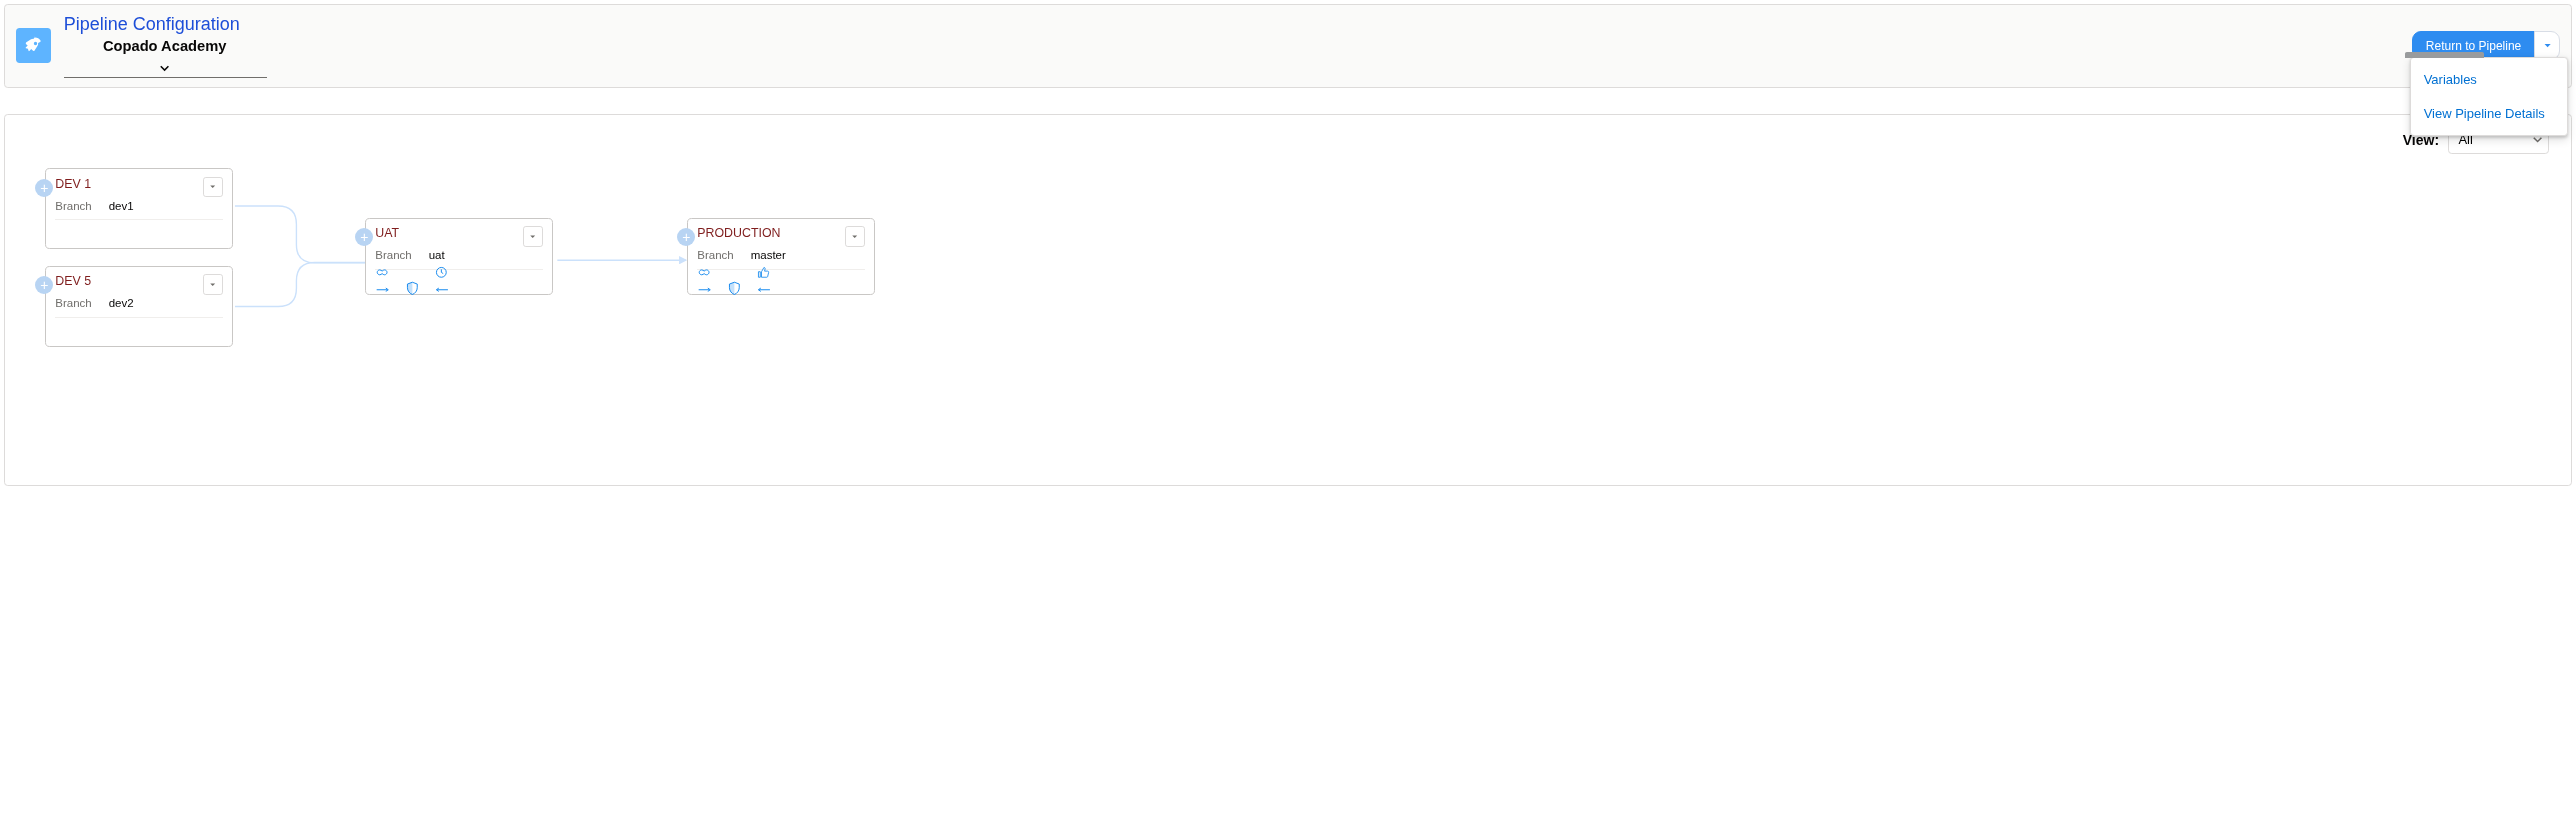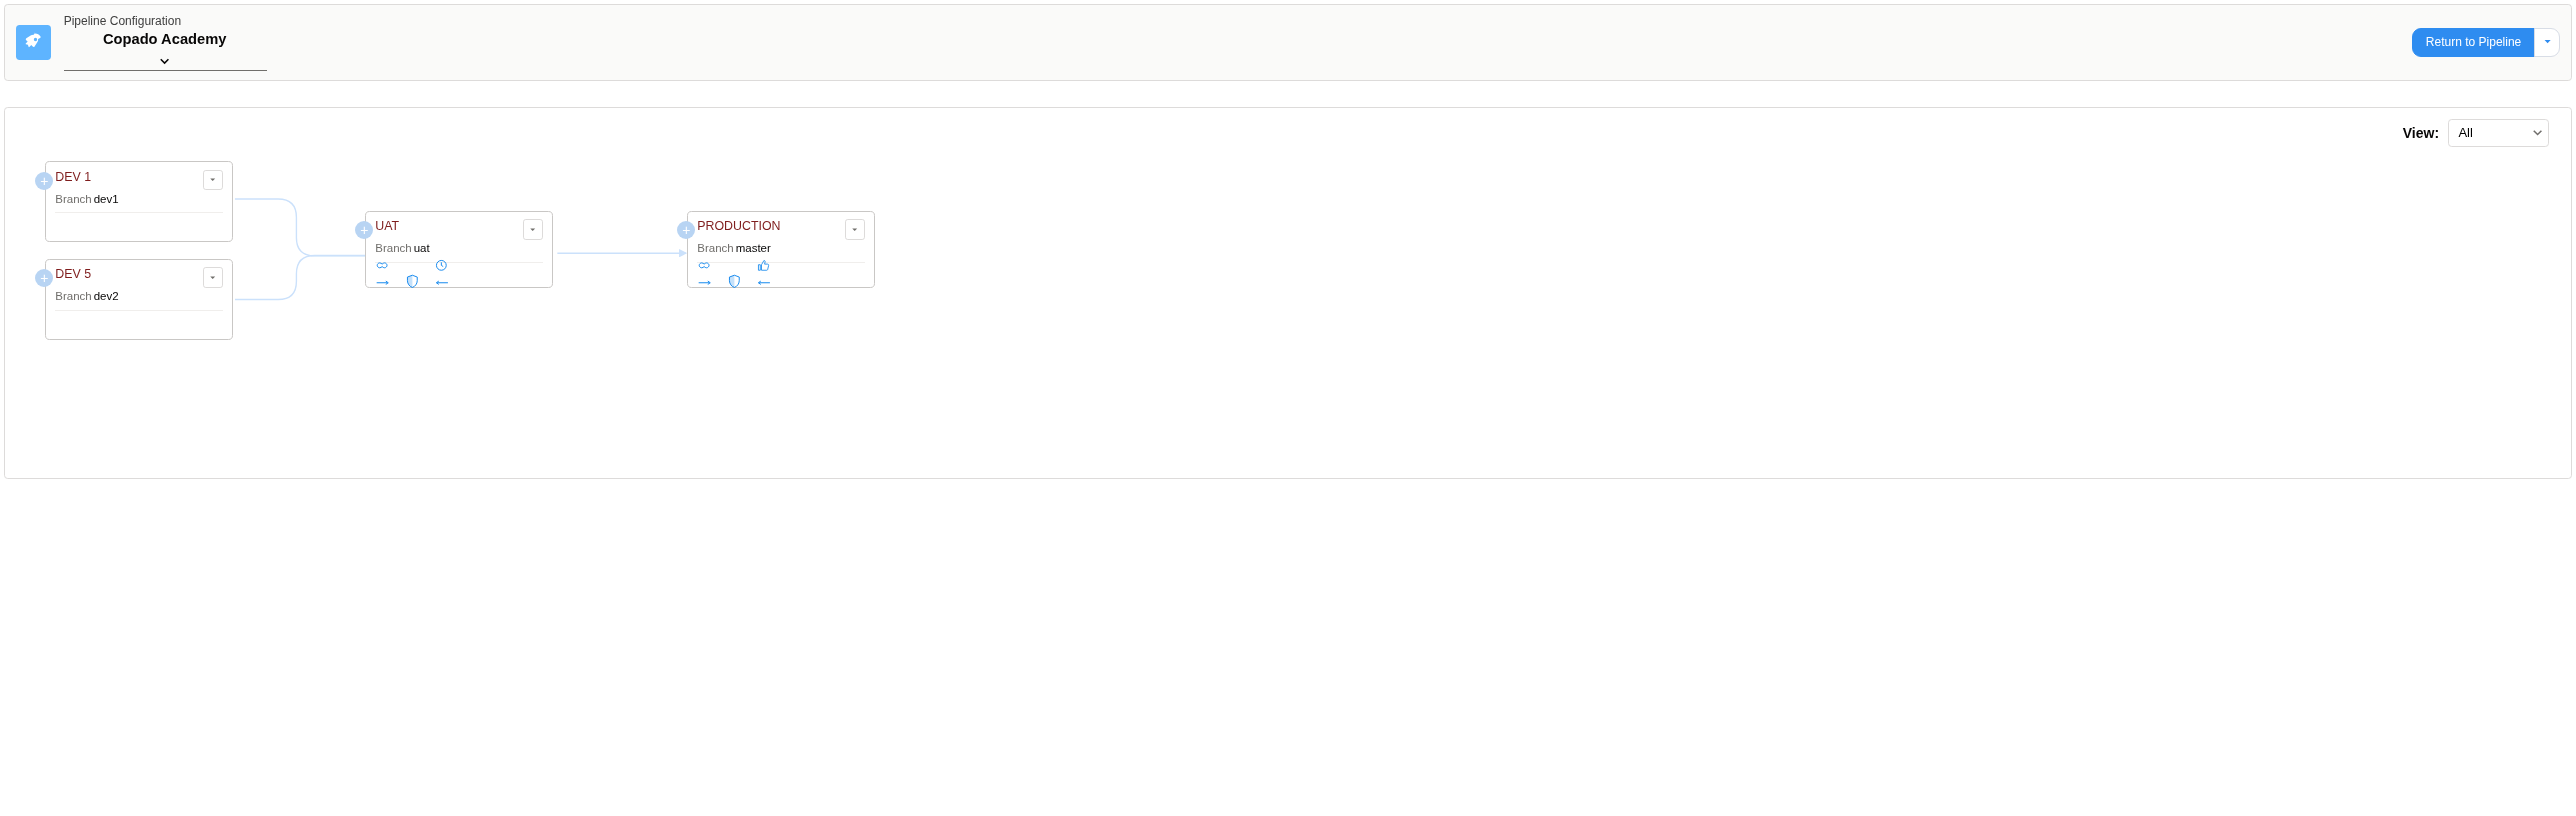--- a/index.html
+++ b/index.html
@@ -37,21 +37,21 @@
     padding:9.2px 11px;
     gap:13px;
     position:relative;
   }
   .obj-icon{
     width:35px;height:35px;border-radius:3.7px;background:var(--icon-bg);
     display:flex;align-items:center;justify-content:center;flex-shrink:0;
   }
   .obj-icon svg{width:20px;height:20px}
   .titles{display:flex;flex-direction:column;gap:1.8px}
-  .titles .pg-title{font-size:12px;color:#404040}
+  .titles .pg-title{font-size:18px;color:#1d4ed8}
   .record-name{
     display:flex;align-items:center;gap:9.2px;
     border-bottom:0.9px solid #706e6b;padding:1.8px 1.8px 3.7px 0;min-width:202px;
     cursor:pointer;
     flex-direction:column;
   }
   .record-name .name{font-weight:700;font-size:14.7px}
   .record-name .caret{width:9.2px;height:9.2px}
   .hdr-right{margin-left:auto;display:flex;align-items:flex-start;gap:0}
   .btn-group{display:flex}
@@ -95,21 +95,21 @@
     border-radius:4.6px;width:188px;padding:7.4px 9.2px 9.2px 9.2px;
     box-sizing:border-box;
   }
   .env-card .row1{display:flex;align-items:flex-start;justify-content:space-between}
   .env-card .title{font-size:12.4px;color:#7f1d1d}
   .card-menu{
     width:18.4px;height:18.4px;border:0.9px solid var(--border);border-radius:2.8px;
     display:flex;align-items:center;justify-content:center;cursor:pointer;background:#fff;
   }
   .card-menu svg{width:7.4px;height:7.4px;color:#706e6b}
-  .branch-row{font-size:11.5px;margin-top:2.8px;display:flex;gap:2px}
+  .branch-row{font-size:11.5px;margin-top:2.8px;display:flex;gap:17px}
   .branch-row .lbl{color:var(--muted)}
   .divider{height:0.9px;background:#f0eeec;margin:7.4px 0 5.5px}
   .icons-row{display:flex;gap:13px;align-items:flex-end;color:var(--slds-blue);height:20px}
   .icn{display:flex;flex-direction:column;align-items:center;gap:1.8px}
   .icn svg{width:14.7px;height:14.7px}
   .icn .arrow svg{width:16.6px;height:5.5px}
   .add-badge{
     position:absolute;width:18.4px;height:18.4px;background:#b8d4f3;border-radius:50%;
     color:#fff;display:flex;align-items:center;justify-content:center;font-size:14px;
     left:-11px;top:9.2px;line-height:1;z-index:3;
@@ -140,20 +140,24 @@
       <div class="btn-group">
         <button class="btn primary split-main">Return to Pipeline</button>
         <button class="btn split-trigger">
           <svg viewBox="0 0 12 12">
               <path d="M2 4l4 4 4-4z" fill="#2e8cf0"></path>
             </svg>
         </button>
       </div>
     </div>
 
+    <div class="dropdown">
+      <a href="#">Variables</a>
+      <a href="#">View Pipeline Details</a>
+    </div>
   </div>
 
   <div class="canvas-wrap">
     <div class="view-row">
       <label>View:</label>
       <div class="select-wrap">
         <select class="slds-select">
           <option>All</option>
         </select>
         <svg viewBox="0 0 12 12">

